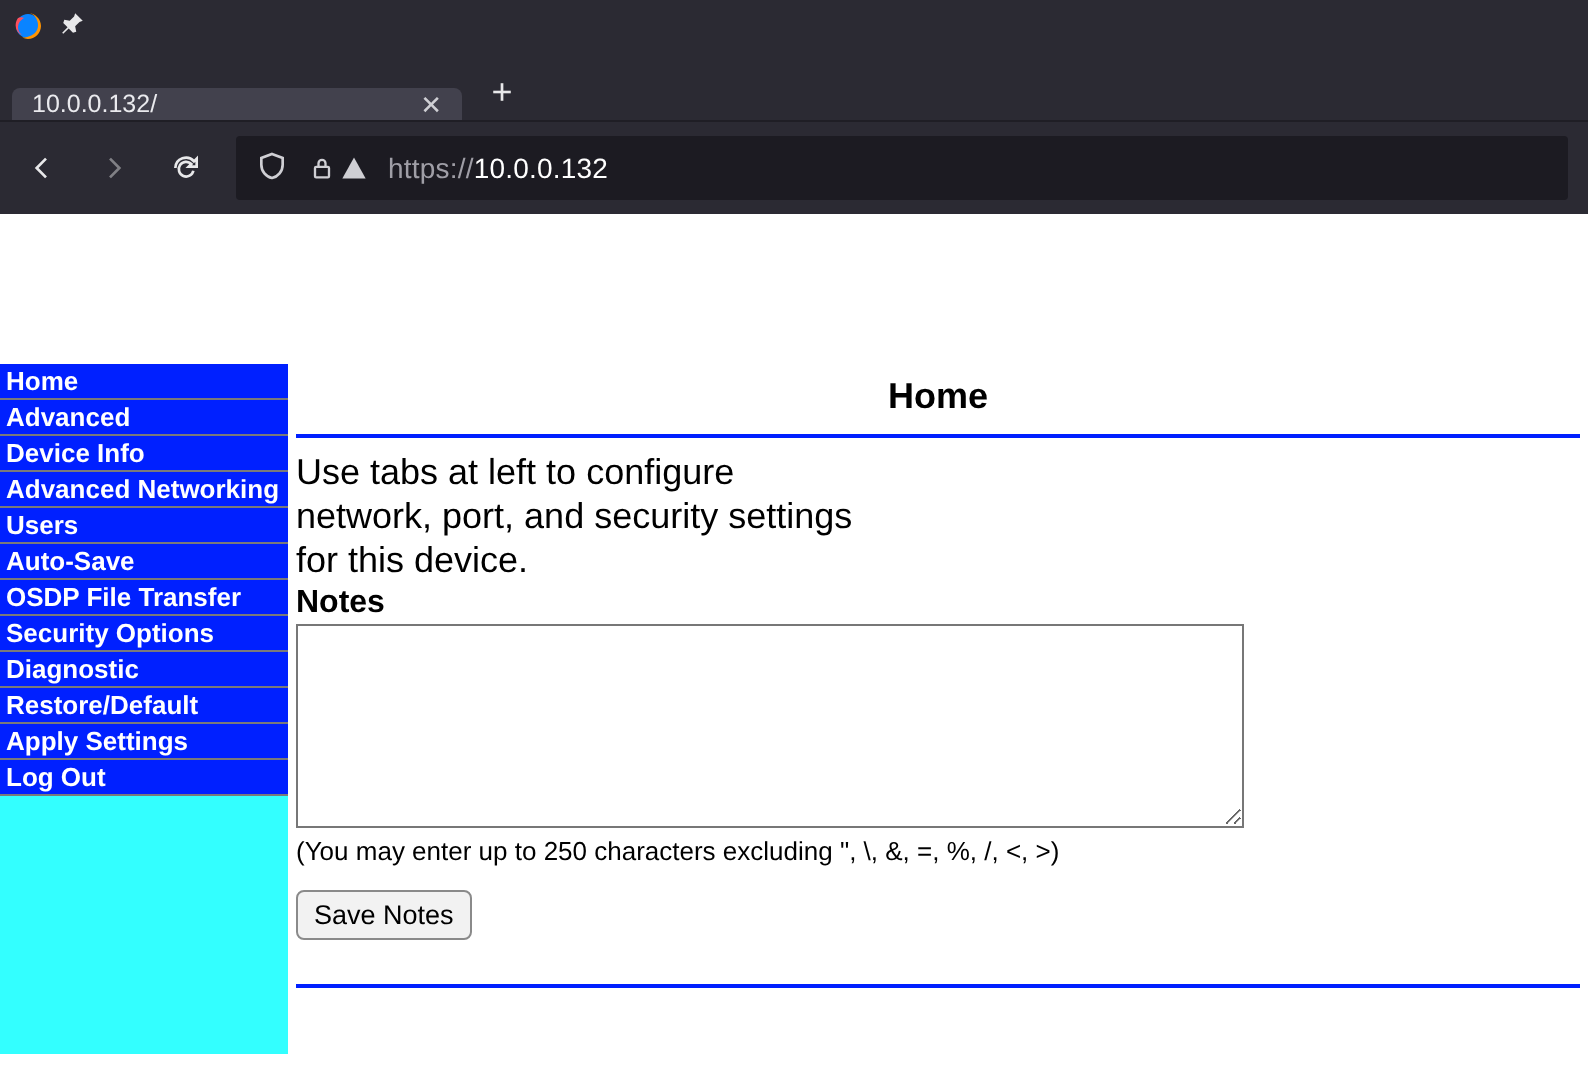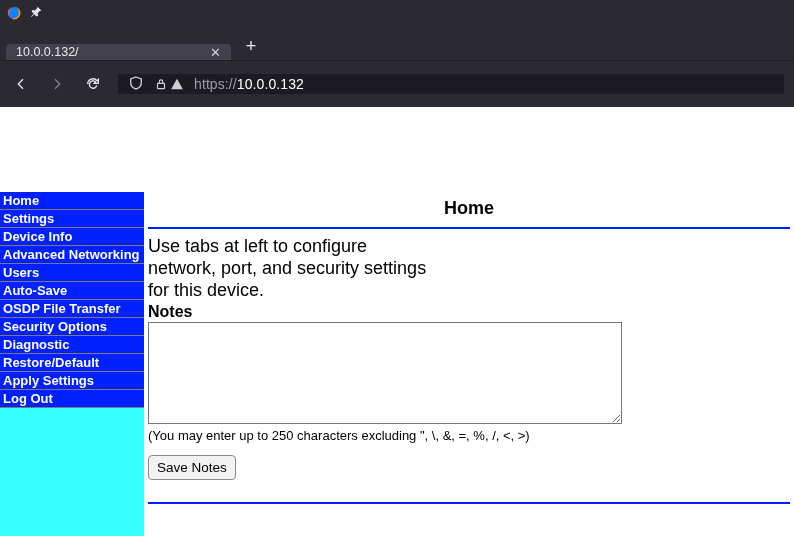--- a/index.html
+++ b/index.html
@@ -9,28 +9,28 @@
   .ff-logo{width:16px;height:16px;display:block}
   .pin-icon{color:#e8e8ea;font-size:13px}
   .tabstrip{height:34px;display:flex;align-items:flex-end;padding:0 6px;gap:6px}
   .tab{background:#42414d;color:#eaeaee;height:16px;min-width:205px;border-radius:4px 4px 0 0;display:flex;align-items:center;padding:0 10px;font-size:12.5px;justify-content:space-between}
   .tab .close{font-size:13px;color:#cfcfd4}
   .newtab{width:28px;height:28px;display:flex;align-items:center;justify-content:center;color:#e8e8ea;font-size:18px;border-radius:4px}
   .toolbar{height:46px;display:flex;align-items:center;padding:0 10px;gap:14px;border-top:1px solid #1f1e25}
   .nav-btn{width:22px;height:22px;display:flex;align-items:center;justify-content:center;color:#cfcfd4}
   .nav-btn.disabled{opacity:.45}
   .nav-btn svg{width:16px;height:16px;display:block}
-  .urlbar{flex:1;height:20px;background:#1c1b22;border-radius:2px;display:flex;align-items:center;padding:0 10px;gap:10px;color:#cfcfd4;font-size:14px}
+  .urlbar{flex:1;height:32px;background:#1c1b22;border-radius:2px;display:flex;align-items:center;padding:0 10px;gap:10px;color:#cfcfd4;font-size:14px}
   .urlbar .lock{display:flex;align-items:center;gap:2px}
   .urlbar .lock svg{width:14px;height:14px}
   .url-text{color:#9f9ea6;letter-spacing:.1px}
   .url-text .host{color:#fff}
   
   .viewport{background:#fff;height:calc(536px - 26px - 34px - 46px);position:relative}
-  .page{position:absolute;left:0;right:0;top:85px;display:flex}
+  .page{position:absolute;left:0;right:0;top:75px;display:flex}
   .sidebar{width:144px;background:#33ffff;min-height:345px}
   .side-item{background:#0020ff;color:#fff;font-weight:bold;font-size:13px;padding:1px 3px 1px 3px;border-bottom:1px solid #7a7a7a;white-space:nowrap;cursor:pointer}
   .content{flex:1;padding:0 4px 0 4px}
   h2.page-title{text-align:center;font-size:18px;font-weight:bold;margin:6px 0 8px 0}
   hr.blue{border:none;border-top:2px solid #0020ff;margin:0 0 6px 0}
   .intro{font-weight:normal;font-size:18px;line-height:22px;margin-bottom:2px}
   .notes-label{font-weight:bold;font-size:16px;margin-top:2px}
   textarea.notes{width:468px;height:96px;resize:both;font-family:Arial;font-size:13px;margin-top:1px;border:1px solid #777;padding:2px;display:block}
   .hint{font-size:13px;margin-top:4px}
   button.save{margin-top:12px;font-size:13.5px;padding:4px 8px;border:1px solid #8a8a8a;border-radius:4px;background:#f2f2f2;cursor:pointer}
@@ -95,21 +95,21 @@
       <span class="url-text"><span>https://</span><span class="host">10.0.0.132</span></span>
     </div>
   </div>
 </div>
 
 <div class="viewport">
   <div class="page">
 
     <div class="sidebar">
       <div class="side-item"><span>Home</span></div>
-      <div class="side-item"><span>Settings</span></div>
+      <div class="side-item"><span>Advanced</span></div>
       <div class="side-item"><span>Device Info</span></div>
       <div class="side-item"><span>Advanced Networking</span></div>
       <div class="side-item"><span>Users</span></div>
       <div class="side-item"><span>Auto-Save</span></div>
       <div class="side-item"><span>OSDP File Transfer</span></div>
       <div class="side-item"><span>Security Options</span></div>
       <div class="side-item"><span>Diagnostic</span></div>
       <div class="side-item"><span>Restore/Default</span></div>
       <div class="side-item"><span>Apply Settings</span></div>
       <div class="side-item"><span>Log Out</span></div>

